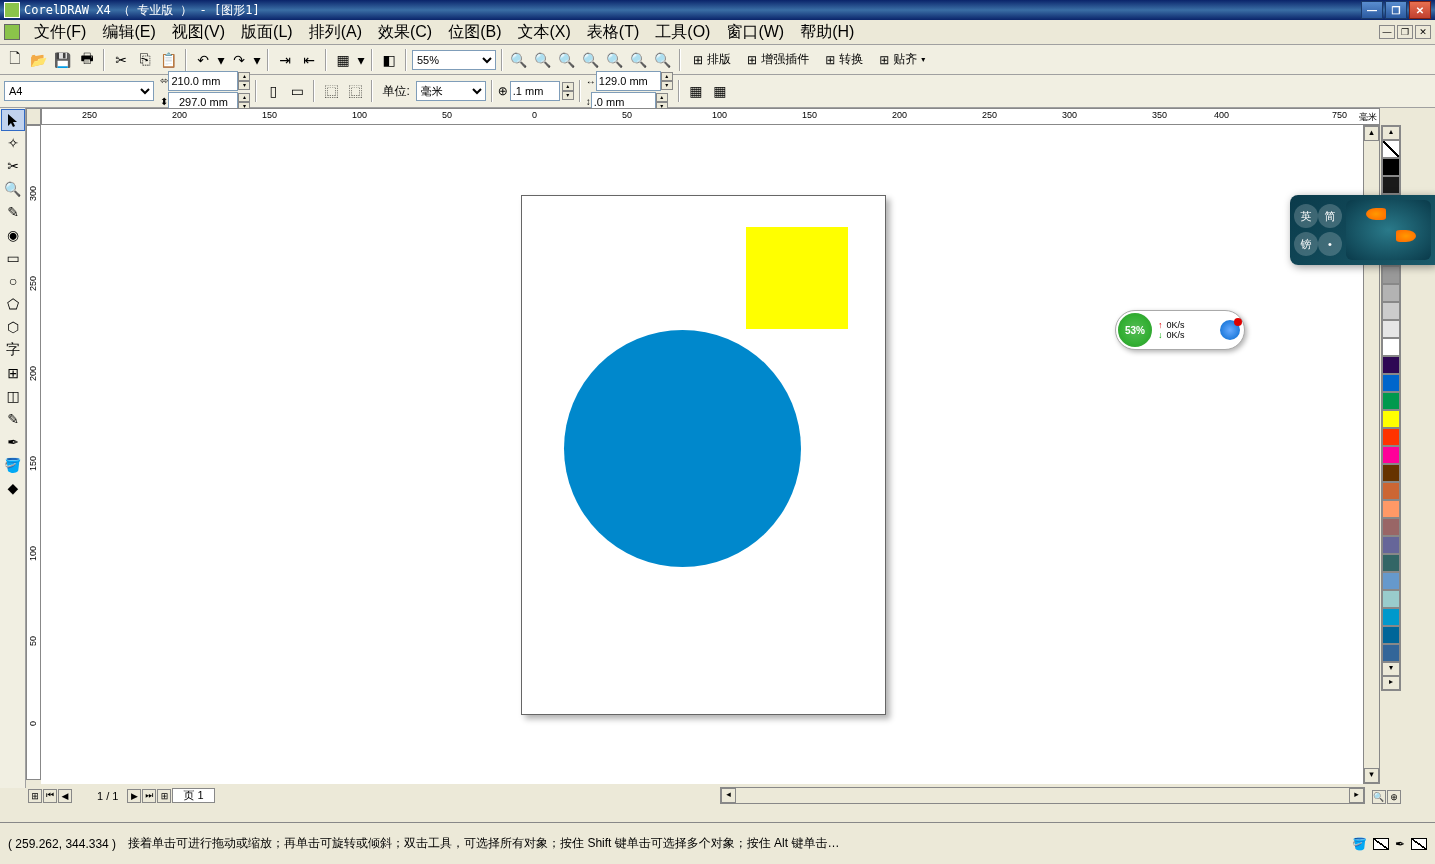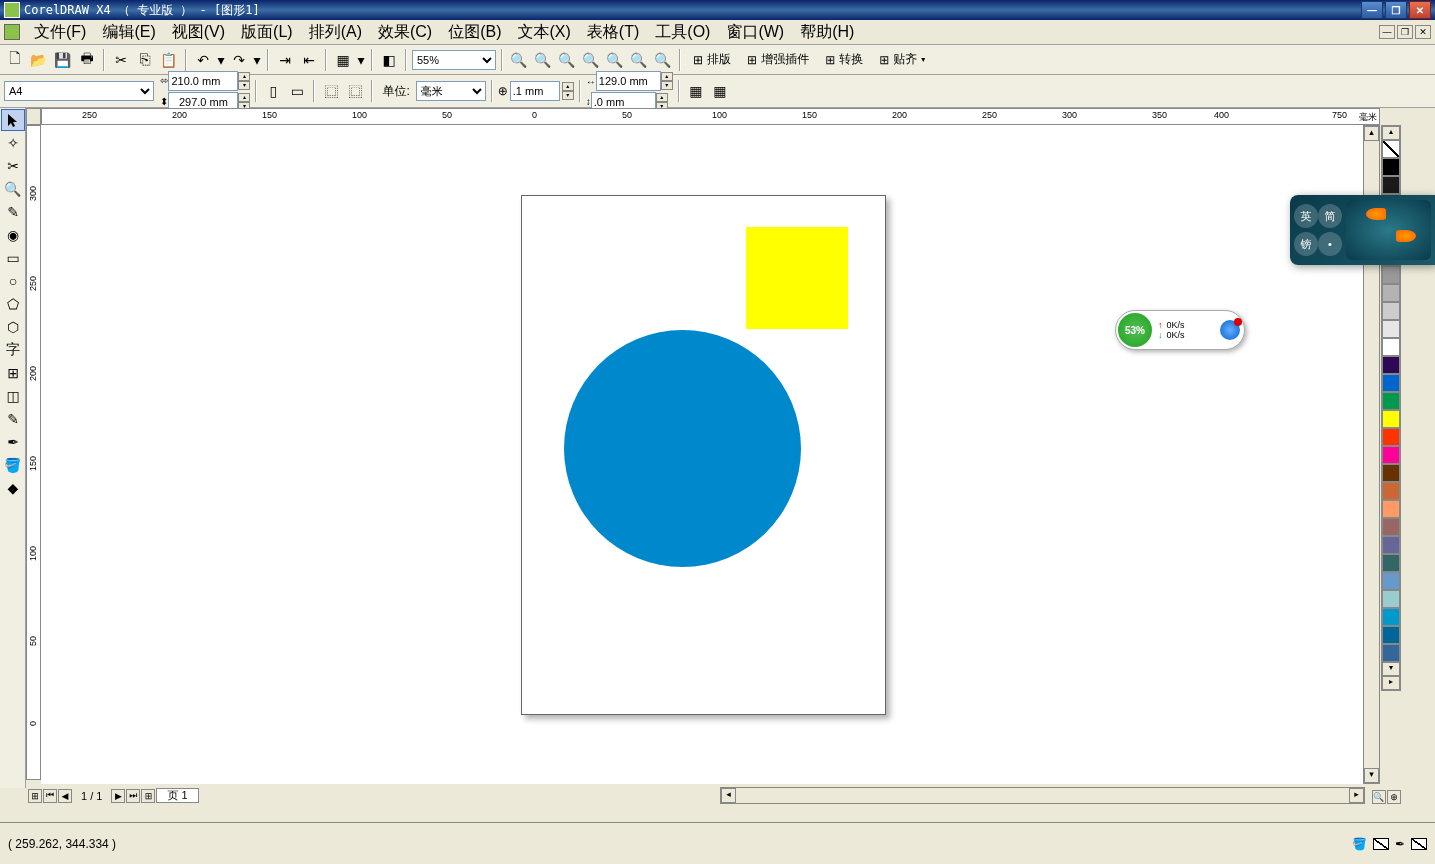--- a/index.html
+++ b/index.html
@@ -51,21 +51,21 @@
 
 
 .scroll-h { position: absolute; left: 41px; bottom: 60px; right: 70px; height: 17px; background: #ece9d8; border: 1px solid #888; }
 .scroll-v { position: absolute; right: 55px; top: 125px; width: 17px; bottom: 80px; background: #ece9d8; border: 1px solid #888; }
 .scroll-up { position: absolute; top: 0; left: 0; width: 15px; height: 15px; background: #ece9d8; border: 1px solid #888; text-align: center; font-size: 9px; }
 .scroll-down { position: absolute; bottom: 0; left: 0; width: 15px; height: 15px; background: #ece9d8; border: 1px solid #888; text-align: center; font-size: 9px; }
 
 
 .page-tabs { position: absolute; left: 26px; bottom: 60px; height: 17px; display: flex; align-items: center; gap: 1px; background: #ece9d8; padding: 0 2px; }
 .nav-btn { width: 14px; height: 14px; border: 1px solid #888; background: #ece9d8; font-size: 9px; display: flex; align-items: center; justify-content: center; }
-.page-num { padding: 0 8px; font-size: 11px; }
+.page-num { padding: 0 8px; font-size: 11px; margin-left: 16px; }
 .page-tab { padding: 0 10px; height: 15px; border: 1px solid #888; background: #fff; font-size: 11px; display: flex; align-items: center; }
 
 
 .color-palette { position: absolute; right: 34px; top: 125px; width: 20px; background: #ece9d8; border: 1px solid #888; display: flex; flex-direction: column; }
 .pal-btn { height: 14px; border: 1px solid #888; background: #ece9d8; font-size: 8px; text-align: center; }
 .color-swatch { width: 18px; height: 18px; border: 1px solid #888; margin: 0 auto; }
 .color-none { background: #fff; position: relative; }
 .color-none::after { content: ""; position: absolute; inset: 0; background: linear-gradient(to top right, transparent 45%, #000 45%, #000 55%, transparent 55%); }
 
 
@@ -356,20 +356,21 @@
   <div class="scroll-up" style="top:0;left:0">◂</div>
   <div class="scroll-up" style="top:0;left:auto;right:0">▸</div>
 </div>
 <div style="position:absolute;right:34px;bottom:60px;display:flex;gap:1px">
   <div class="nav-btn">🔍</div>
   <div class="nav-btn">⊕</div>
 </div>
 
 <div class="status-bar">
   <span>( 259.262, 344.334 )</span>
+  <span>接着单击可进行拖动或缩放；再单击可旋转或倾斜；双击工具，可选择所有对象；按住 Shift 键单击可选择多个对象；按住 Alt 键单击…</span>
   <div class="status-icons">
     <span>🪣</span>
     <div class="fill-ind"></div>
     <span>✒</span>
     <div class="fill-ind"></div>
   </div>
 </div>
 
 <div class="net-widget">
   <div class="net-pct">53%</div>

